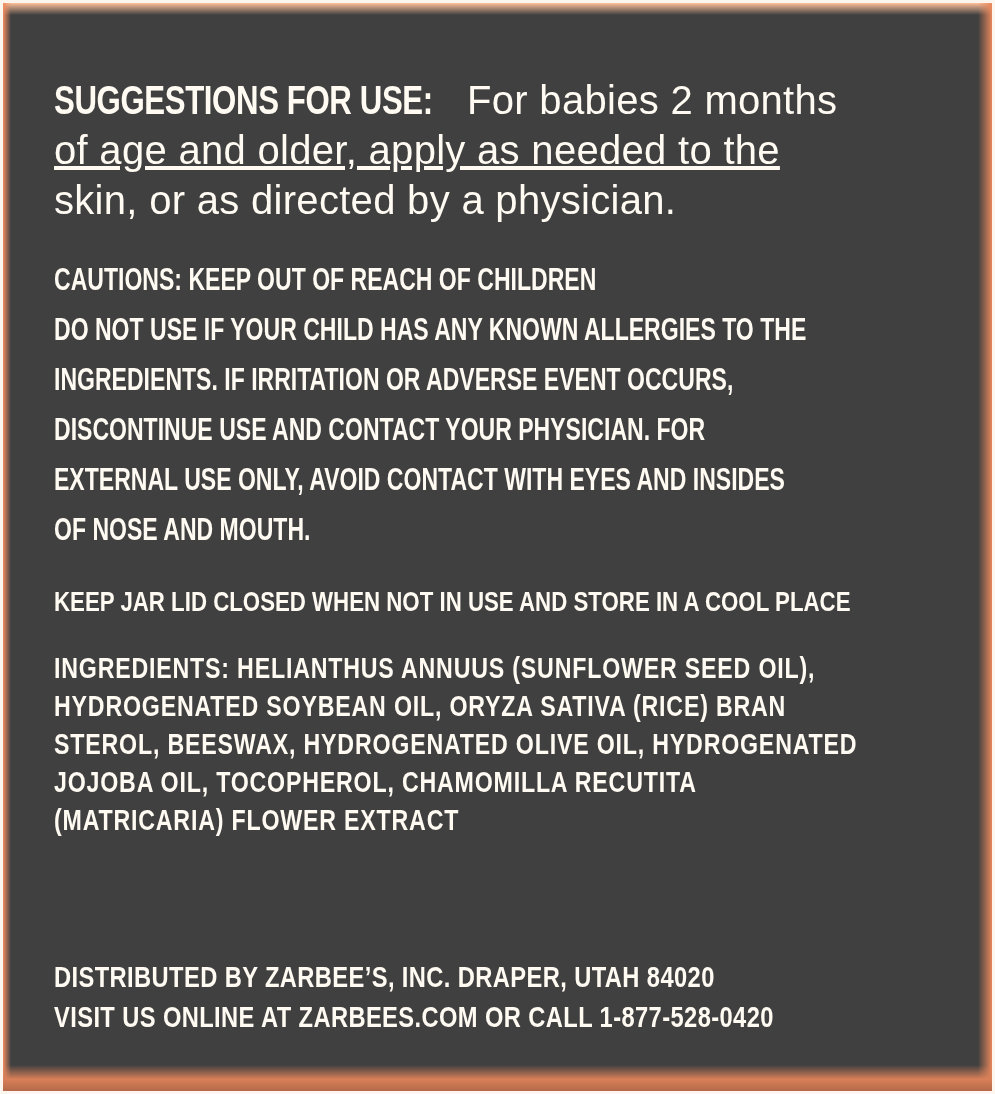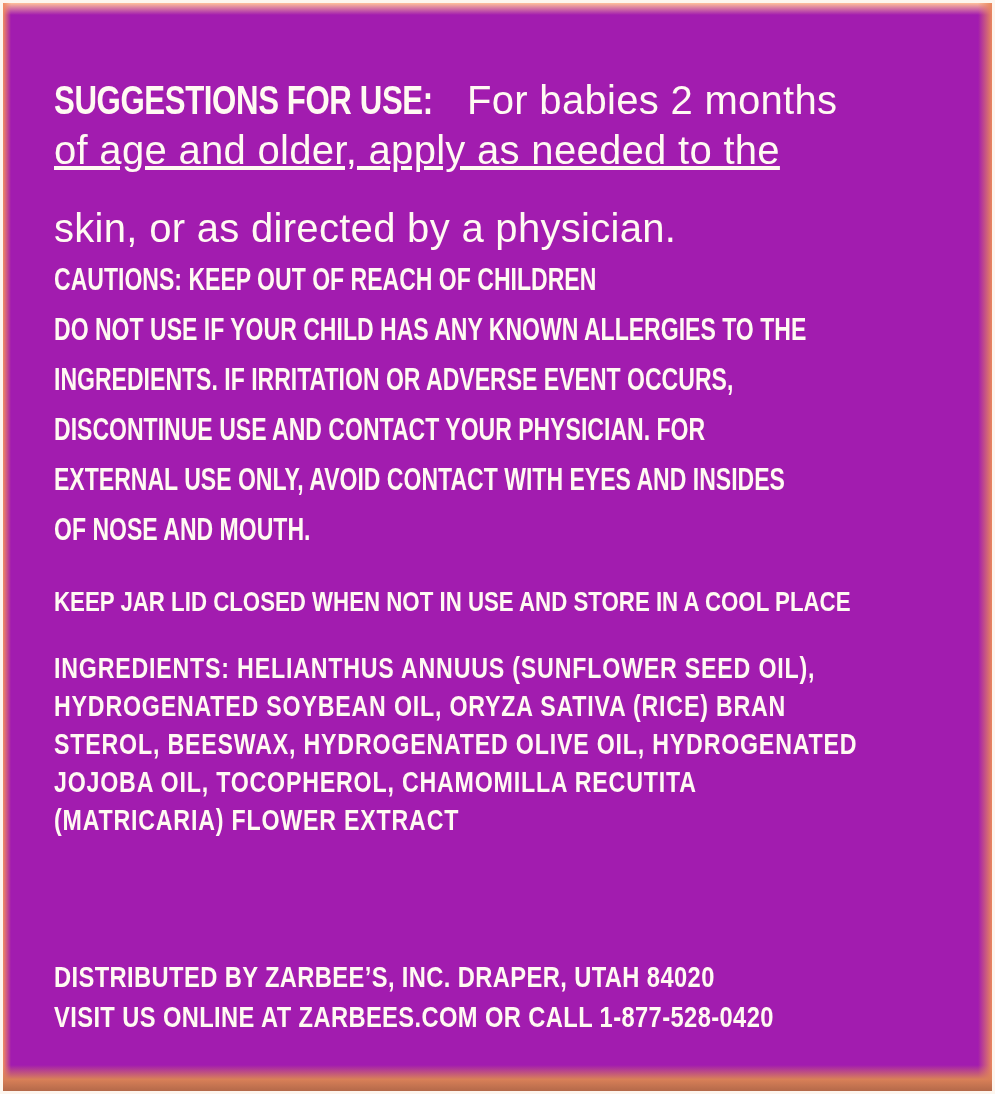--- a/index.html
+++ b/index.html
@@ -12,21 +12,21 @@
       height: 1094px;
       position: relative;
       overflow: hidden;
     }
     .panel {
       position: absolute;
       left: 3px;
       top: 3px;
       width: 989px;
       height: 1088px;
-      background: #a21caf;
+      background: #404040;
       box-sizing: border-box;
       overflow: hidden;
     }
     .panel::before {
       content: "";
       position: absolute;
       left: 0; right: 0; top: 0;
       height: 12px;
       background: linear-gradient(to bottom, #ffc09a 0%, rgba(255,157,109,0) 100%);
     }
@@ -95,21 +95,21 @@
   <div class="edge-left"></div>
   <div class="edge-right"></div>
 
   <div class="content">
 
     <div class="suggestions">
       <div style="height:50px; white-space:nowrap;">
         <span class="lead">SUGGESTIONS FOR USE:</span><span> For babies 2 months</span>
       </div>
       <div style="height:50px; white-space:nowrap;text-decoration:underline;">of age and older, apply as needed to the</div>
-      <div style="height:50px; white-space:nowrap;margin-top:28px;">skin, or as directed by a physician.</div>
+      <div style="height:50px; white-space:nowrap;">skin, or as directed by a physician.</div>
     </div>
 
     <div class="line caution-line" style="top:186px;">CAUTIONS: KEEP OUT OF REACH OF CHILDREN</div>
     <div class="line caution-line" style="top:236px;">DO NOT USE IF YOUR CHILD HAS ANY KNOWN ALLERGIES TO THE</div>
     <div class="line caution-line" style="top:286px;">INGREDIENTS. IF IRRITATION OR ADVERSE EVENT OCCURS,</div>
     <div class="line caution-line" style="top:336px;">DISCONTINUE USE AND CONTACT YOUR PHYSICIAN. FOR</div>
     <div class="line caution-line" style="top:386px;">EXTERNAL USE ONLY, AVOID CONTACT WITH EYES AND INSIDES</div>
     <div class="line caution-line" style="top:436px;">OF NOSE AND MOUTH.</div>
 
     <div class="line storage-line" style="top:511px;">KEEP JAR LID CLOSED WHEN NOT IN USE AND STORE IN A COOL PLACE</div>

